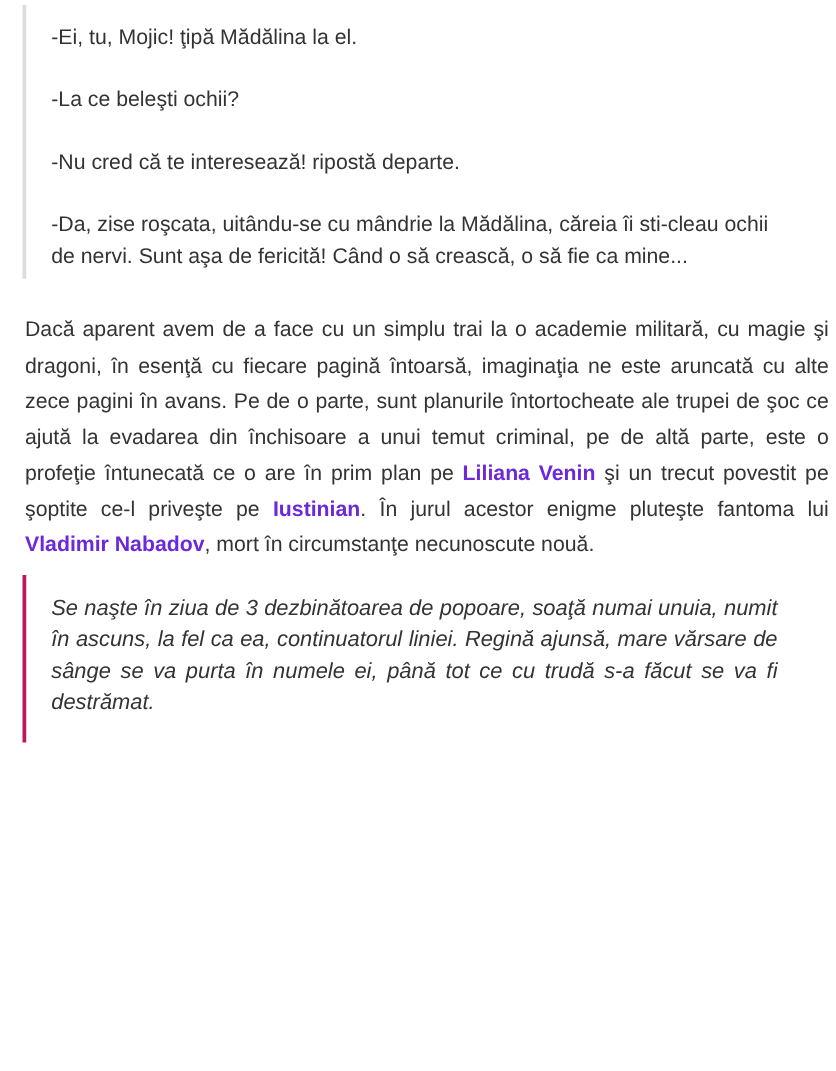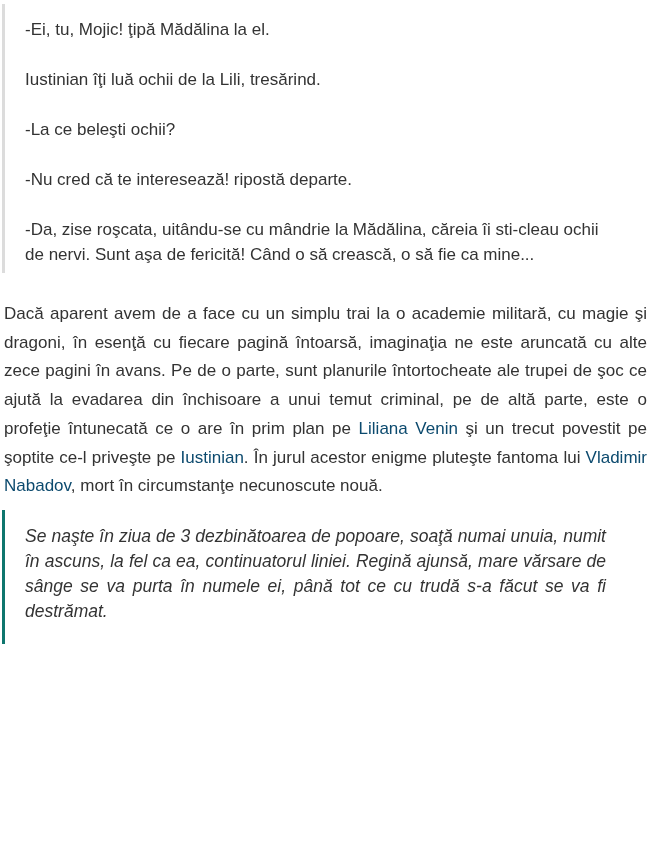--- a/index.html
+++ b/index.html
@@ -13,20 +13,21 @@
     overflow: hidden;
     font-family: "Liberation Sans", sans-serif;
     color: #333333;
     -webkit-font-smoothing: antialiased;
   }
   .page {
     width: 654px;
     height: 857px;
     overflow: hidden;
     background: #ffffff;
+    padding-left: 16px;
   }
   
   .dialogue-bq {
     border-left: 3px solid #dcdcdc;
     margin: 4px 0 0 2px;
     padding: 13px 45px 1px 20px;
     font-size: 17px;
     line-height: 25px;
     text-align: left;
     color: #333333;
@@ -40,46 +41,45 @@
   
   .review-par {
     margin: 27px 0 0 0;
     padding: 0 7px 0 4px;
     font-size: 17px;
     line-height: 28.7px;
     text-align: justify;
     color: #333333;
   }
   .review-par strong {
-    font-weight: normal;
-    color: #0c4a6e;
+    font-weight: bold;
+    color: #6d28d9;
   }
   
   .quote-bq {
-    border-left: 3px solid #0f766e;
+    border-left: 3px solid #be185d;
     margin: 9px 0 0 2px;
     padding: 14px 48px 20px 20px;
     font-size: 17.5px;
     line-height: 25px;
     font-style: italic;
     text-align: justify;
     color: #333333;
   }
   .quote-bq p {
     margin: 0;
   }
 </style>
 </head>
 <body>
 
 <div class="page">
 
   <blockquote class="dialogue-bq">
     <p>-Ei, tu, Mojic! ţipă Mădălina la el.</p>
-    <p>Iustinian îţi luă ochii de la Lili, tresărind.</p>
     <p>-La ce beleşti ochii?</p>
     <p>-Nu cred că te interesează! ripostă departe.</p>
     <p>-Da, zise roşcata, uitându-se cu mândrie la Mădălina, căreia îi sti-cleau ochii de nervi. Sunt aşa de fericită! Când o să crească, o să fie ca mine...</p>
   </blockquote>
 
   <p class="review-par">Dacă aparent avem de a face cu un simplu trai la o academie militară, cu magie şi dragoni, în esenţă cu fiecare pagină întoarsă, imaginaţia ne este aruncată cu alte zece pagini în avans. Pe de o parte, sunt planurile întortocheate ale trupei de şoc ce ajută la evadarea din închisoare a unui temut criminal, pe de altă parte, este o profeţie întunecată ce o are în prim plan pe <strong>Liliana Venin</strong> şi un trecut povestit pe şoptite ce-l priveşte pe <strong>Iustinian</strong>. În jurul acestor enigme pluteşte fantoma lui <strong>Vladimir Nabadov</strong>, mort în circumstanţe necunoscute nouă.</p>
 
   <blockquote class="quote-bq">
     <p>Se naşte în ziua de 3 dezbinătoarea de popoare, soaţă numai unuia, numit în ascuns, la fel ca ea, continuatorul liniei. Regină ajunsă, mare vărsare de sânge se va purta în numele ei, până tot ce cu trudă s-a făcut se va fi destrămat.</p>
   </blockquote>

